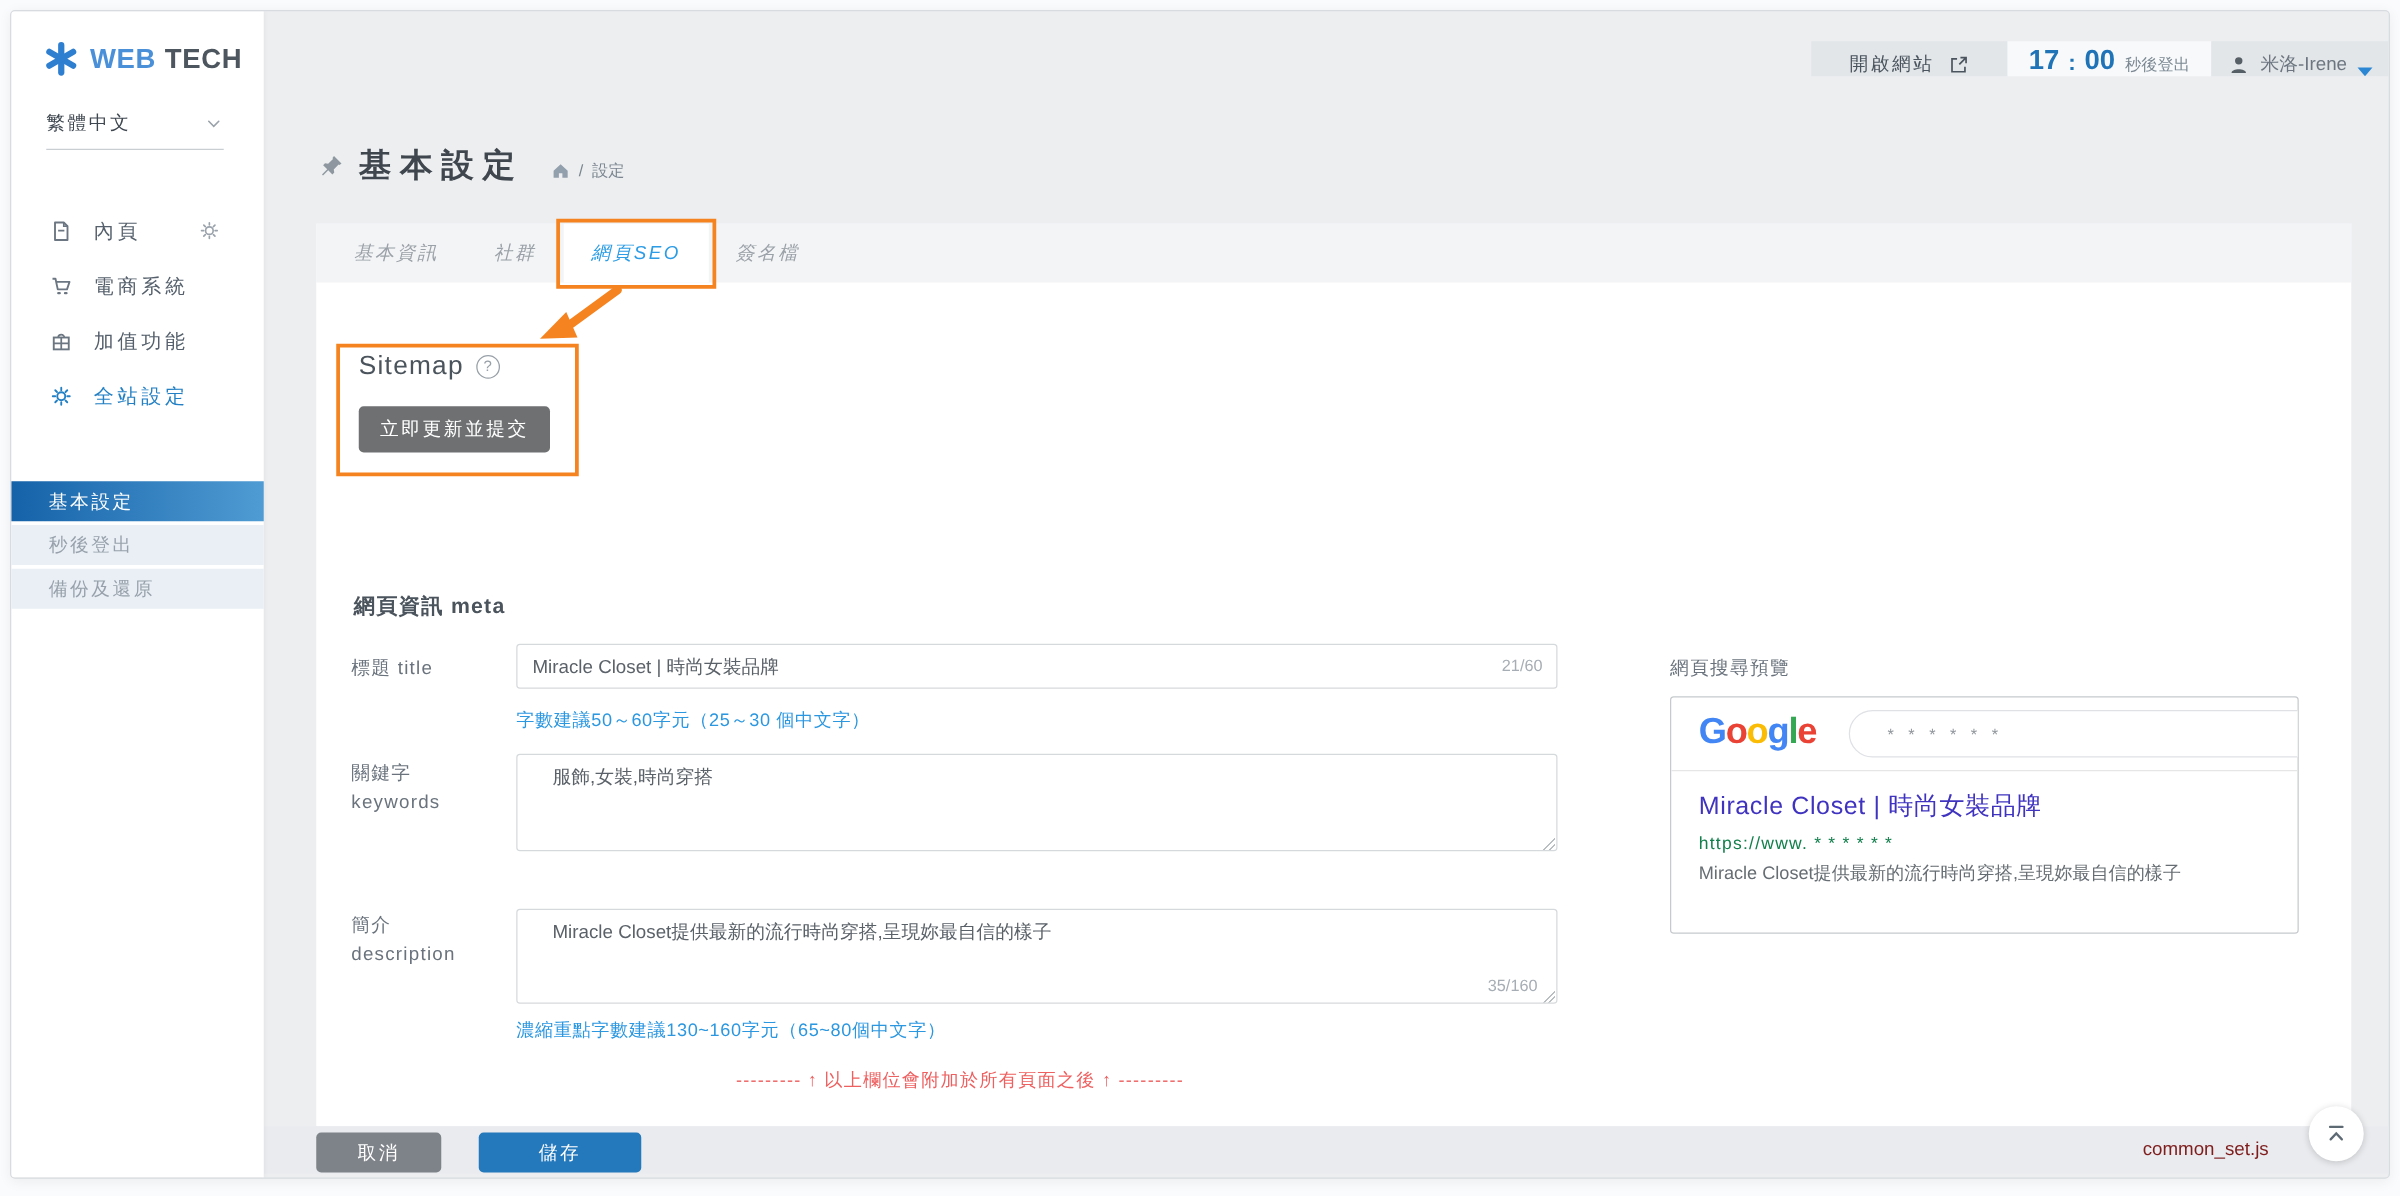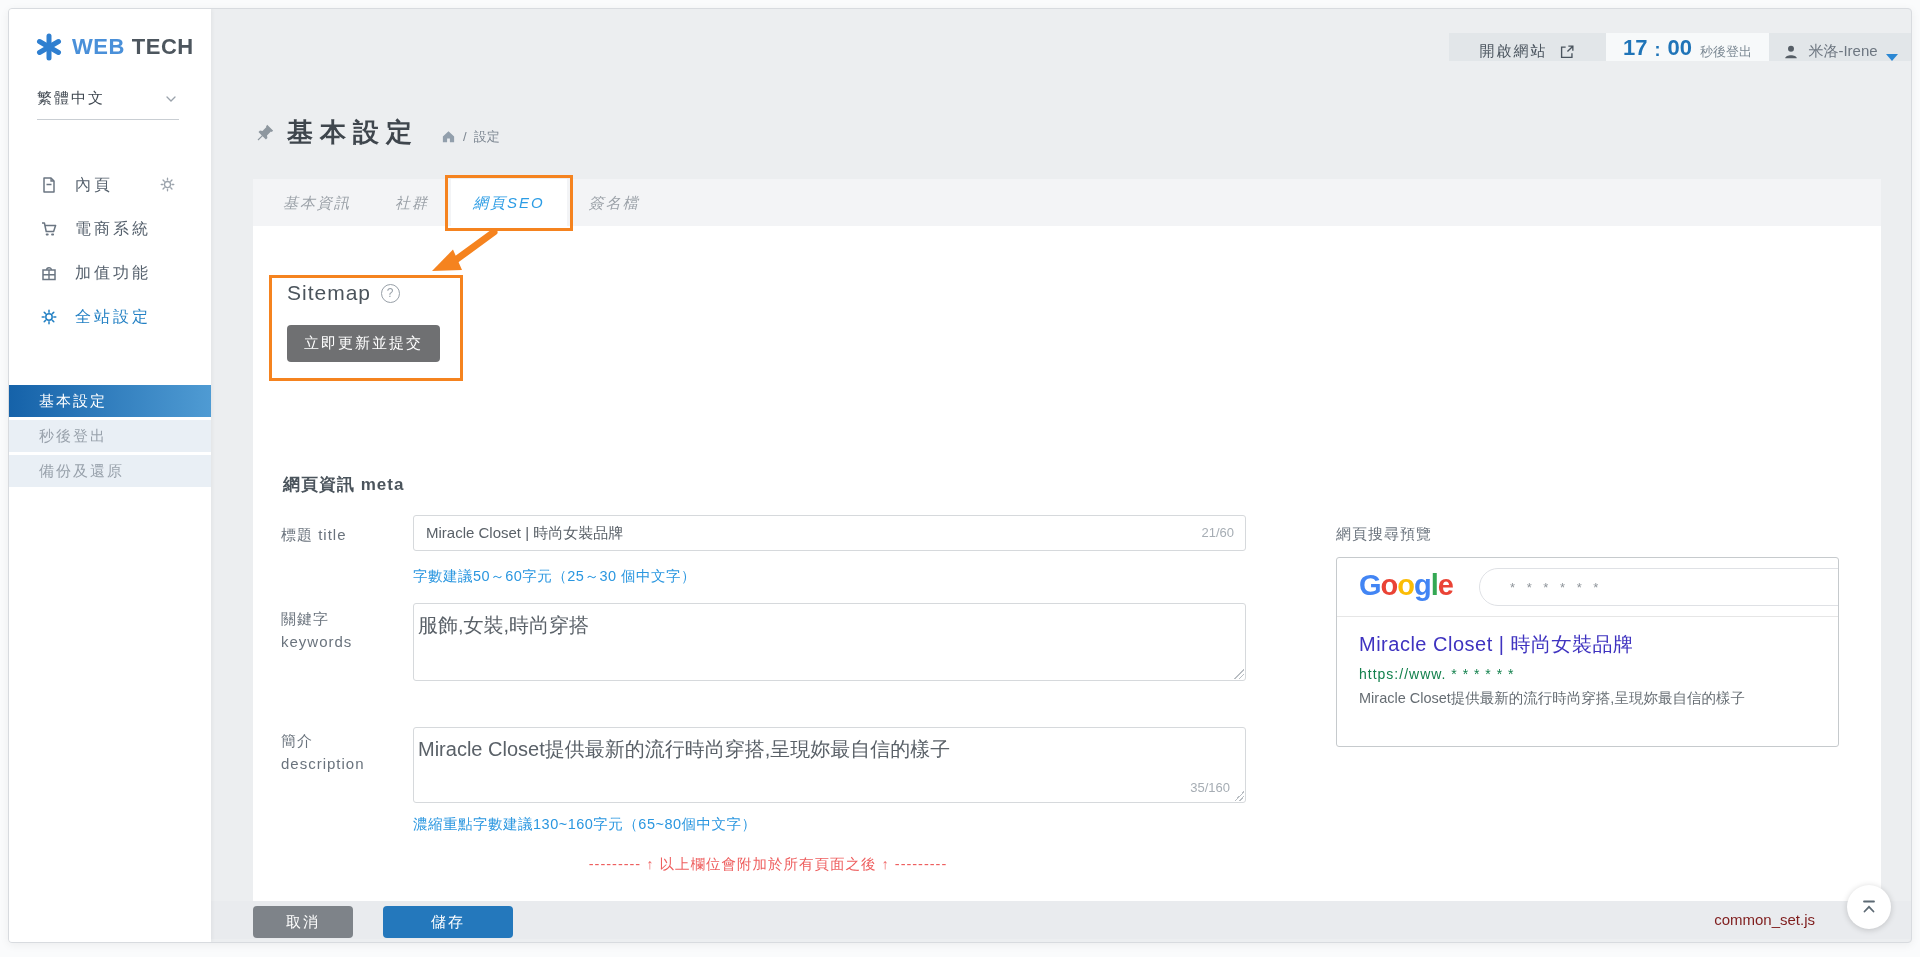--- a/index.html
+++ b/index.html
@@ -57,21 +57,21 @@
           display:flex; align-items:center; justify-content:center; cursor:pointer; }
   .sitemap-btn { position:absolute; left:34px; top:146px; background:#6f7072; color:#fff; border:none; border-radius:4px;
                  font-size:15px; letter-spacing:2px; padding:9px 17px; cursor:pointer; }
 
   .meta-h { position:absolute; left:30px; top:294px; font-size:17px; font-weight:bold; color:#4b545c; letter-spacing:1px; }
 
   .f-label { position:absolute; left:28px; color:#6a737d; font-size:15px; letter-spacing:1px; line-height:23px; }
   .ctl { position:absolute; left:160px; width:833px; }
   .txt-input { width:100%; height:36px; border:1px solid #d6d9dc; border-radius:3px; padding:0 70px 0 12px;
                font-size:15px; color:#5a6168; font-family:inherit; background:#fff; }
-  .ta { width:100%; border:1px solid #d6d9dc; border-radius:3px; padding:8px 4px; font-size:20px; color:#5a6168;
+  .ta { width:100%; border:1px solid #d6d9dc; border-radius:3px; padding:8px 28px; font-size:15px; color:#5a6168;
         font-family:inherit; resize:none; background:#fff; }
   .counter { position:absolute; font-size:13px; color:#a6adb4; }
   .hint { position:absolute; left:160px; color:#2b97e0; font-size:14.5px; letter-spacing:.5px; }
   .ta-handle { position:absolute; right:2px; width:10px; height:10px;
                background:linear-gradient(135deg,transparent 0 50%,#b9bec3 50% 58%,transparent 58% 72%,#b9bec3 72% 80%,transparent 80%); }
   .red-note { position:absolute; left:80px; width:870px; top:676px; text-align:center; color:#ee5f5f; font-size:14.5px; letter-spacing:1px; }
 
   
   .preview-label { position:absolute; left:1083px; top:346px; font-size:15px; color:#6a737d; letter-spacing:1px; }
   .g-card { position:absolute; left:1083px; top:378px; width:503px; height:190px; background:#fff; border:1px solid #c6cacd; border-radius:3px; overflow:hidden; }

